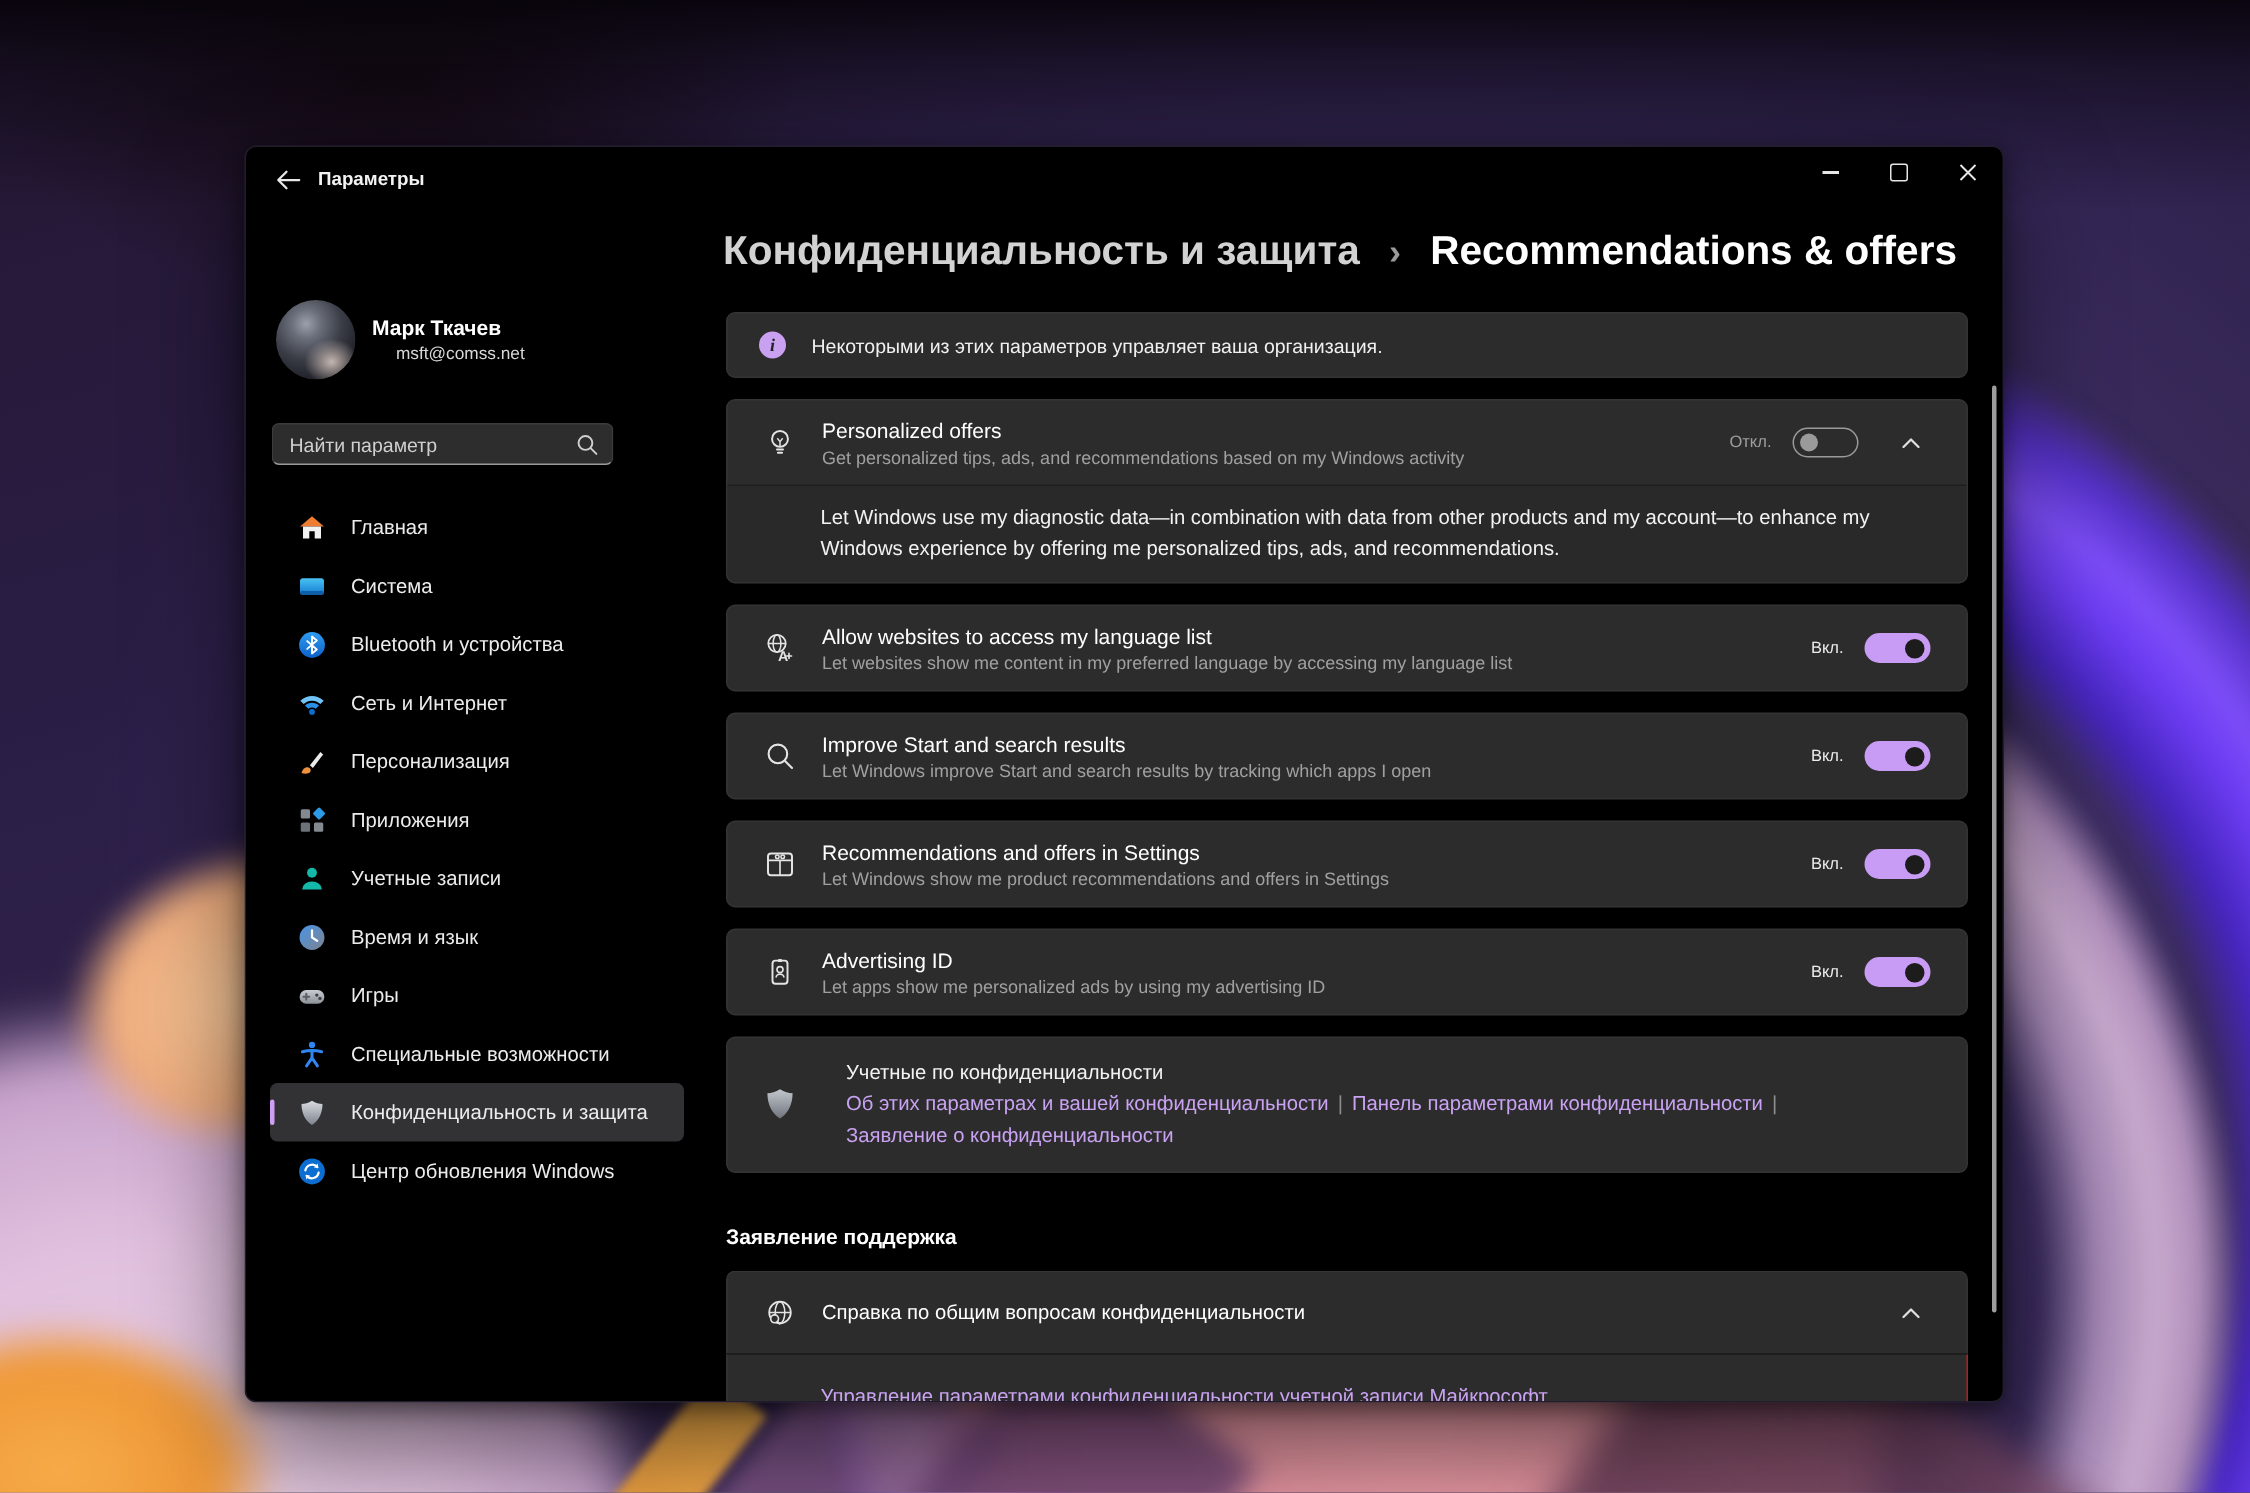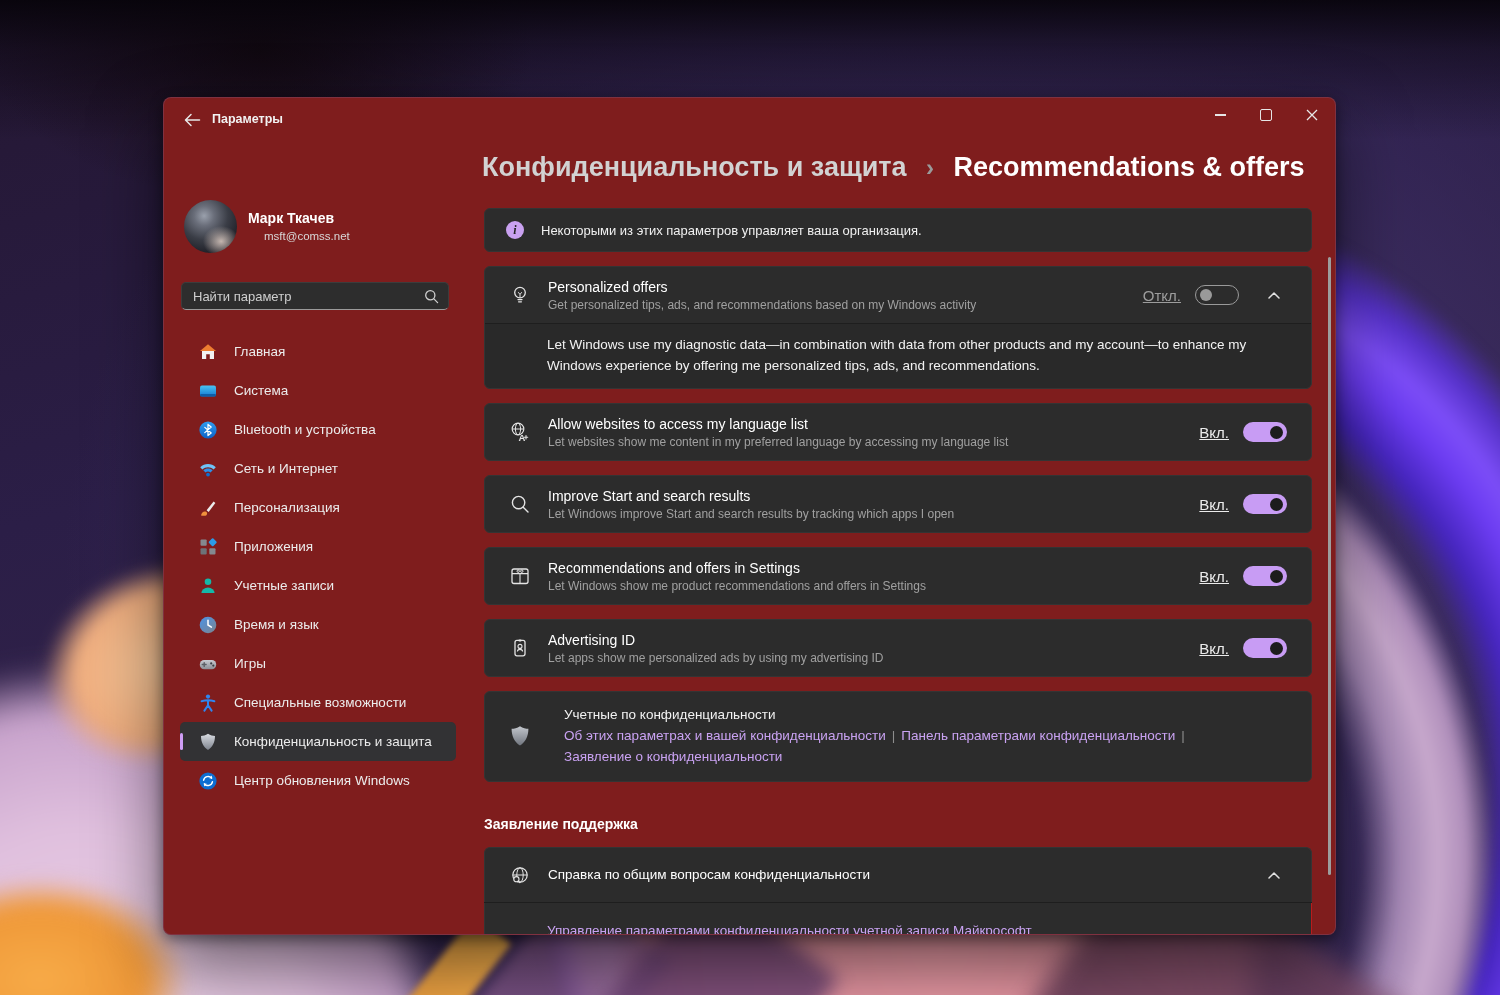--- a/index.html
+++ b/index.html
@@ -28,40 +28,40 @@
   .corner-orange{left:-150px;top:850px;width:380px;height:260px;border-radius:50%;filter:blur(9px);
     background:radial-gradient(closest-side,#f7ab48 0%,#ef9838 55%,rgba(239,152,56,0) 78%);}
   .streak-o1{left:398px;top:905px;width:48px;height:230px;transform:rotate(38deg);filter:blur(3px);
     background:linear-gradient(180deg,#f7b34d,#e78c33);}
   .streak-m1{left:478px;top:895px;width:130px;height:250px;transform:rotate(38deg);filter:blur(7px);background:#8d5e91;opacity:.75;}
   .streak-m2{left:610px;top:900px;width:170px;height:250px;transform:rotate(38deg);filter:blur(9px);background:#6b4274;opacity:.8;}
   .streak-m3{left:1060px;top:905px;width:320px;height:220px;transform:rotate(35deg);filter:blur(12px);
     background:linear-gradient(180deg,#7c4a66,#56304e);opacity:.8;}
 
   
-  #window{position:absolute;left:163px;top:97px;width:1173px;height:838px;background:#7f1d1d;
+  #window{position:absolute;left:163px;top:97px;width:1173px;height:838px;background:#000000;
     border-radius:8px;box-shadow:0 30px 70px rgba(0,0,0,.55),0 4px 14px rgba(0,0,0,.45);
     border:1px solid rgba(130,110,170,.25);overflow:hidden;box-sizing:border-box;color:#fff;}
   .titlebar{position:absolute;left:0;top:0;right:0;height:46px;}
   .back-btn{position:absolute;left:12px;top:7px;width:32px;height:30px;border-radius:5px;display:flex;align-items:center;justify-content:center;cursor:pointer;}
   .tb-title{position:absolute;left:48px;top:14px;font-size:12.5px;font-weight:bold;color:#f2f2f2;}
   .win-controls{position:absolute;right:0;top:0;display:flex;}
   .wc{width:46px;height:34px;display:flex;align-items:center;justify-content:center;cursor:pointer;}
   .glyph-min{width:11px;height:1.4px;background:#e6e6e6;}
   .glyph-max{width:10px;height:10px;border:1.2px solid #e6e6e6;border-radius:2px;}
 
   
   .sidebar{position:absolute;left:0;top:46px;width:312px;bottom:0;}
   .avatar{position:absolute;left:20px;top:56px;width:53px;height:53px;border-radius:50%;
     background:
       radial-gradient(26px 22px at 70% 78%,rgba(222,205,196,.85) 0%,rgba(222,205,196,0) 70%),
       radial-gradient(circle at 38% 30%,#9aa0ac 0%,#6a6e7a 20%,#3a3d46 48%,#23242c 72%,#17181d 100%);}
   .p-name{position:absolute;left:84px;top:66px;font-size:14px;font-weight:bold;color:#fff;}
   .p-email{position:absolute;left:84px;top:86px;font-size:11.5px;color:#d8d8d8;padding-left:16px;}
-  .searchbox{position:absolute;left:17px;top:138px;width:268px;height:28px;box-sizing:border-box;
+  .searchbox{position:absolute;left:17px;top:138px;width:228px;height:28px;box-sizing:border-box;
     background:#2d2d2d;border:1px solid #3c3c3c;border-bottom:1px solid #9a9a9a;border-radius:5px;}
   .searchbox input{position:absolute;left:0;top:0;width:230px;height:100%;background:transparent;border:none;outline:none;
     color:#e8e8e8;font-size:13px;padding:0 0 0 11px;font-family:"Liberation Sans",sans-serif;}
   .searchbox input::placeholder{color:#cfcfcf;}
   .search-glyph{position:absolute;right:9px;top:6px;}
   .nav{position:absolute;left:16px;top:188px;width:276px;}
   .nav-item{height:39px;display:flex;align-items:center;border-radius:5px;padding-left:18px;gap:16px;
     font-size:13.5px;color:#ececec;position:relative;cursor:pointer;}
   .nav-item.selected{background:#323234;}
   .accent-pill{position:absolute;left:0;top:11px;width:3px;height:17px;border-radius:2px;background:#cf9ef5;}
@@ -77,21 +77,21 @@
   .card{background:#2c2c2c;border:1px solid #343434;border-radius:6px;box-sizing:border-box;}
   .banner{height:44px;display:flex;align-items:center;padding-left:21px;gap:17px;font-size:13px;color:#f0f0f0;margin-bottom:14px;}
   .info-dot{width:18px;height:18px;border-radius:50%;background:#c9a1f0;color:#232323;display:flex;align-items:center;justify-content:center;
     font-size:12px;font-weight:bold;font-family:"Liberation Serif",serif;font-style:italic;flex:0 0 18px;}
   .rowcard{margin-bottom:14px;}
   .row{height:56px;display:flex;align-items:center;padding:0 24px 0 23px;gap:0;}
   .ricon{width:24px;height:24px;flex:0 0 24px;display:flex;align-items:center;justify-content:center;margin-right:16px;}
   .rtext{flex:1;min-width:0;}
   .rtitle{font-size:14px;color:#ffffff;line-height:18px;}
   .rdesc{font-size:12px;color:#a0a0a0;line-height:15px;margin-top:2px;}
-  .state{font-size:15px;margin-right:14px;text-decoration:underline;}
+  .state{font-size:11px;margin-right:14px;}
   .state.on{color:#ececec;}
   .state.off{color:#9d9d9d;}
   .toggle{width:44px;height:20px;border-radius:11px;position:relative;cursor:pointer;box-sizing:border-box;}
   .toggle.on{background:#c89cf4;}
   .toggle.on .knob{position:absolute;right:4px;top:3.5px;width:13px;height:13px;border-radius:50%;background:#1c1c1c;}
   .toggle.off{background:transparent;border:1px solid #9a9a9a;}
   .toggle.off .knob{position:absolute;left:4px;top:3px;width:12px;height:12px;border-radius:50%;background:#9a9a9a;}
   .chev-btn{margin-left:22px;width:26px;height:26px;display:flex;align-items:center;justify-content:center;cursor:pointer;}
   .divider{height:1px;background:#1e1e1e;}
   .details{padding:10px 60px 12px 62px;font-size:13.5px;color:#f2f2f2;line-height:21px;background:#292929;border-radius:0 0 6px 6px;}

